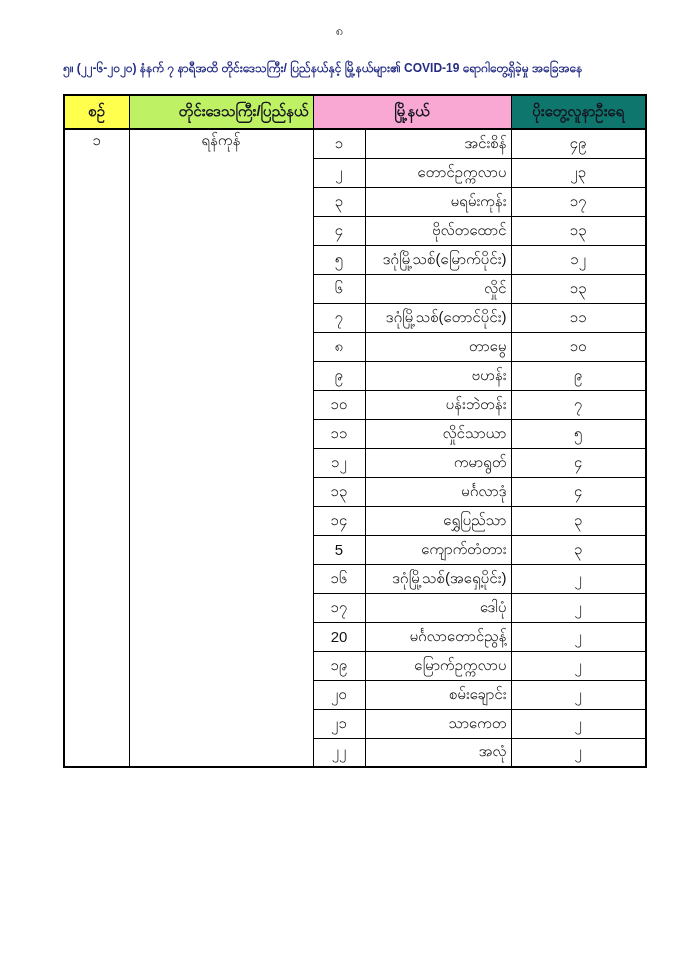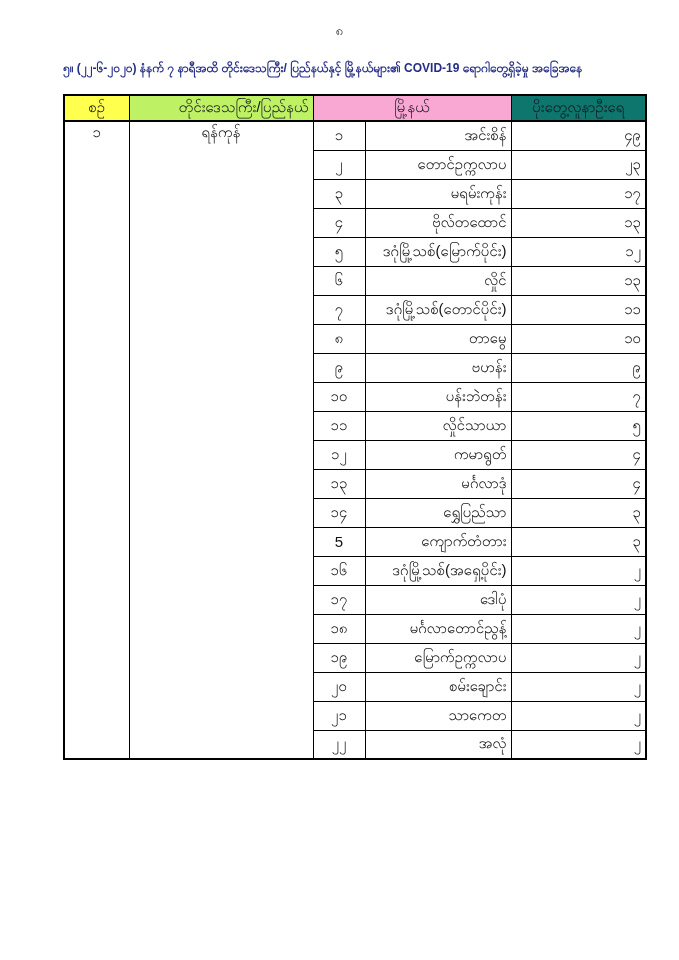--- a/index.html
+++ b/index.html
@@ -49,32 +49,32 @@
   .covid-table th, .covid-table td {
     border: 1px solid #000;
     font-size: 15px;
     padding: 0 4px;
     box-sizing: border-box;
     overflow: hidden;
     white-space: nowrap;
   }
   .covid-table th {
     background: #ffff4d;
-    font-weight: normal;
-    height: 26px;
+    font-weight: bold;
+    height: 34px;
     text-align: center;
     color: #14141f;
     border-bottom: 2px solid #000;
   }
   .covid-table td { height: 29px; }
   .c-sno   { text-align: center; vertical-align: top; padding-top: 3px; }
   .c-region{ text-align: center; vertical-align: top; padding-top: 3px; padding-left: 9px; }
   .c-tno   { text-align: center; }
   .c-tname { text-align: right; padding-left: 10px; }
-  .c-cases { text-align: right; font-family: Liberation Serif, serif; }
+  .c-cases { text-align: center; font-family: Liberation Serif, serif; }
 </style>
 </head>
 <body>
 
 <div class="page">
 
   <div class="page-number">၈</div>
 
 
   <div class="section-heading" style="color: rgb(37, 46, 133);">၅။ (၂၂-၆-၂၀၂၀) နံနက် ၇ နာရီအထိ တိုင်းဒေသကြီး/ ပြည်နယ်နှင့် မြို့နယ်များ၏ COVID-19 ရောဂါတွေ့ရှိခဲ့မှု အခြေအနေ</div>
@@ -177,21 +177,21 @@
           <td class="c-tno">၁၆</td>
           <td class="c-tname">ဒဂုံမြို့သစ်(အရှေ့ပိုင်း)</td>
           <td class="c-cases">၂</td>
         </tr>
         <tr>
           <td class="c-tno">၁၇</td>
           <td class="c-tname">ဒေါပုံ</td>
           <td class="c-cases">၂</td>
         </tr>
         <tr>
-          <td class="c-tno">၁၈</td>
+          <td class="c-tno">20</td>
           <td class="c-tname">မင်္ဂလာတောင်ညွန့်</td>
           <td class="c-cases">၂</td>
         </tr>
         <tr>
           <td class="c-tno">၁၉</td>
           <td class="c-tname">မြောက်ဥက္ကလာပ</td>
           <td class="c-cases">၂</td>
         </tr>
         <tr>
           <td class="c-tno">၂၀</td>

